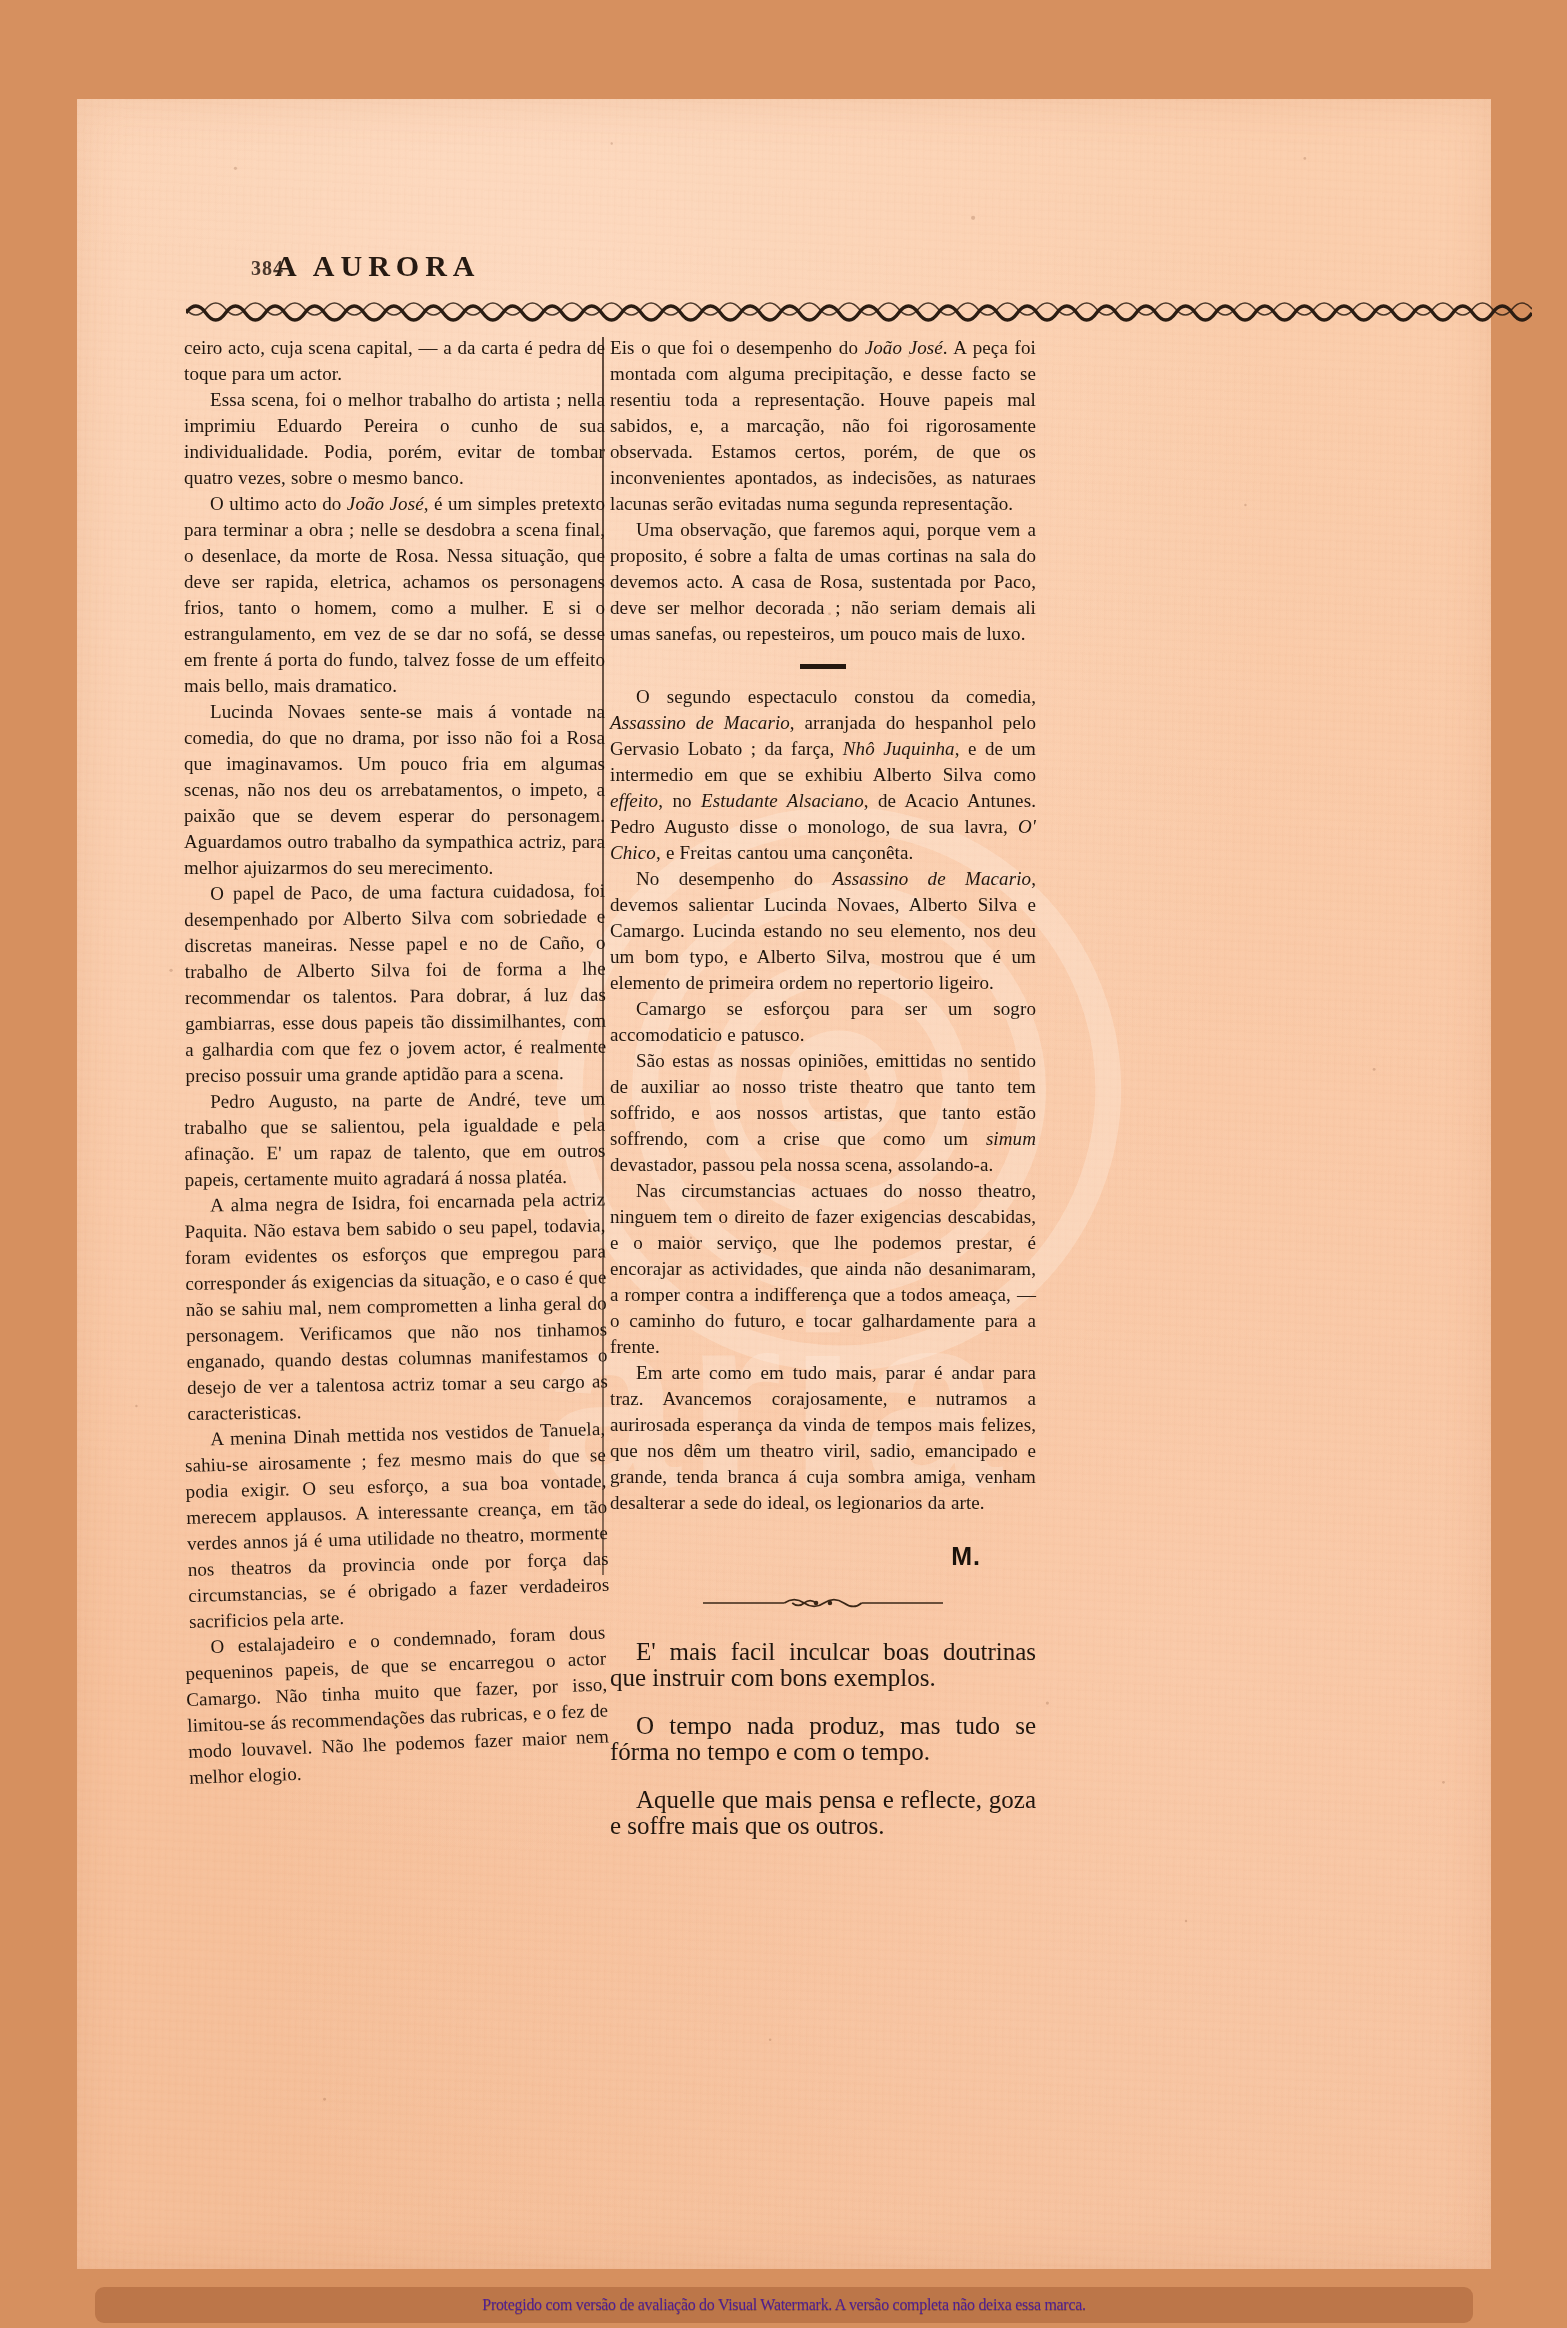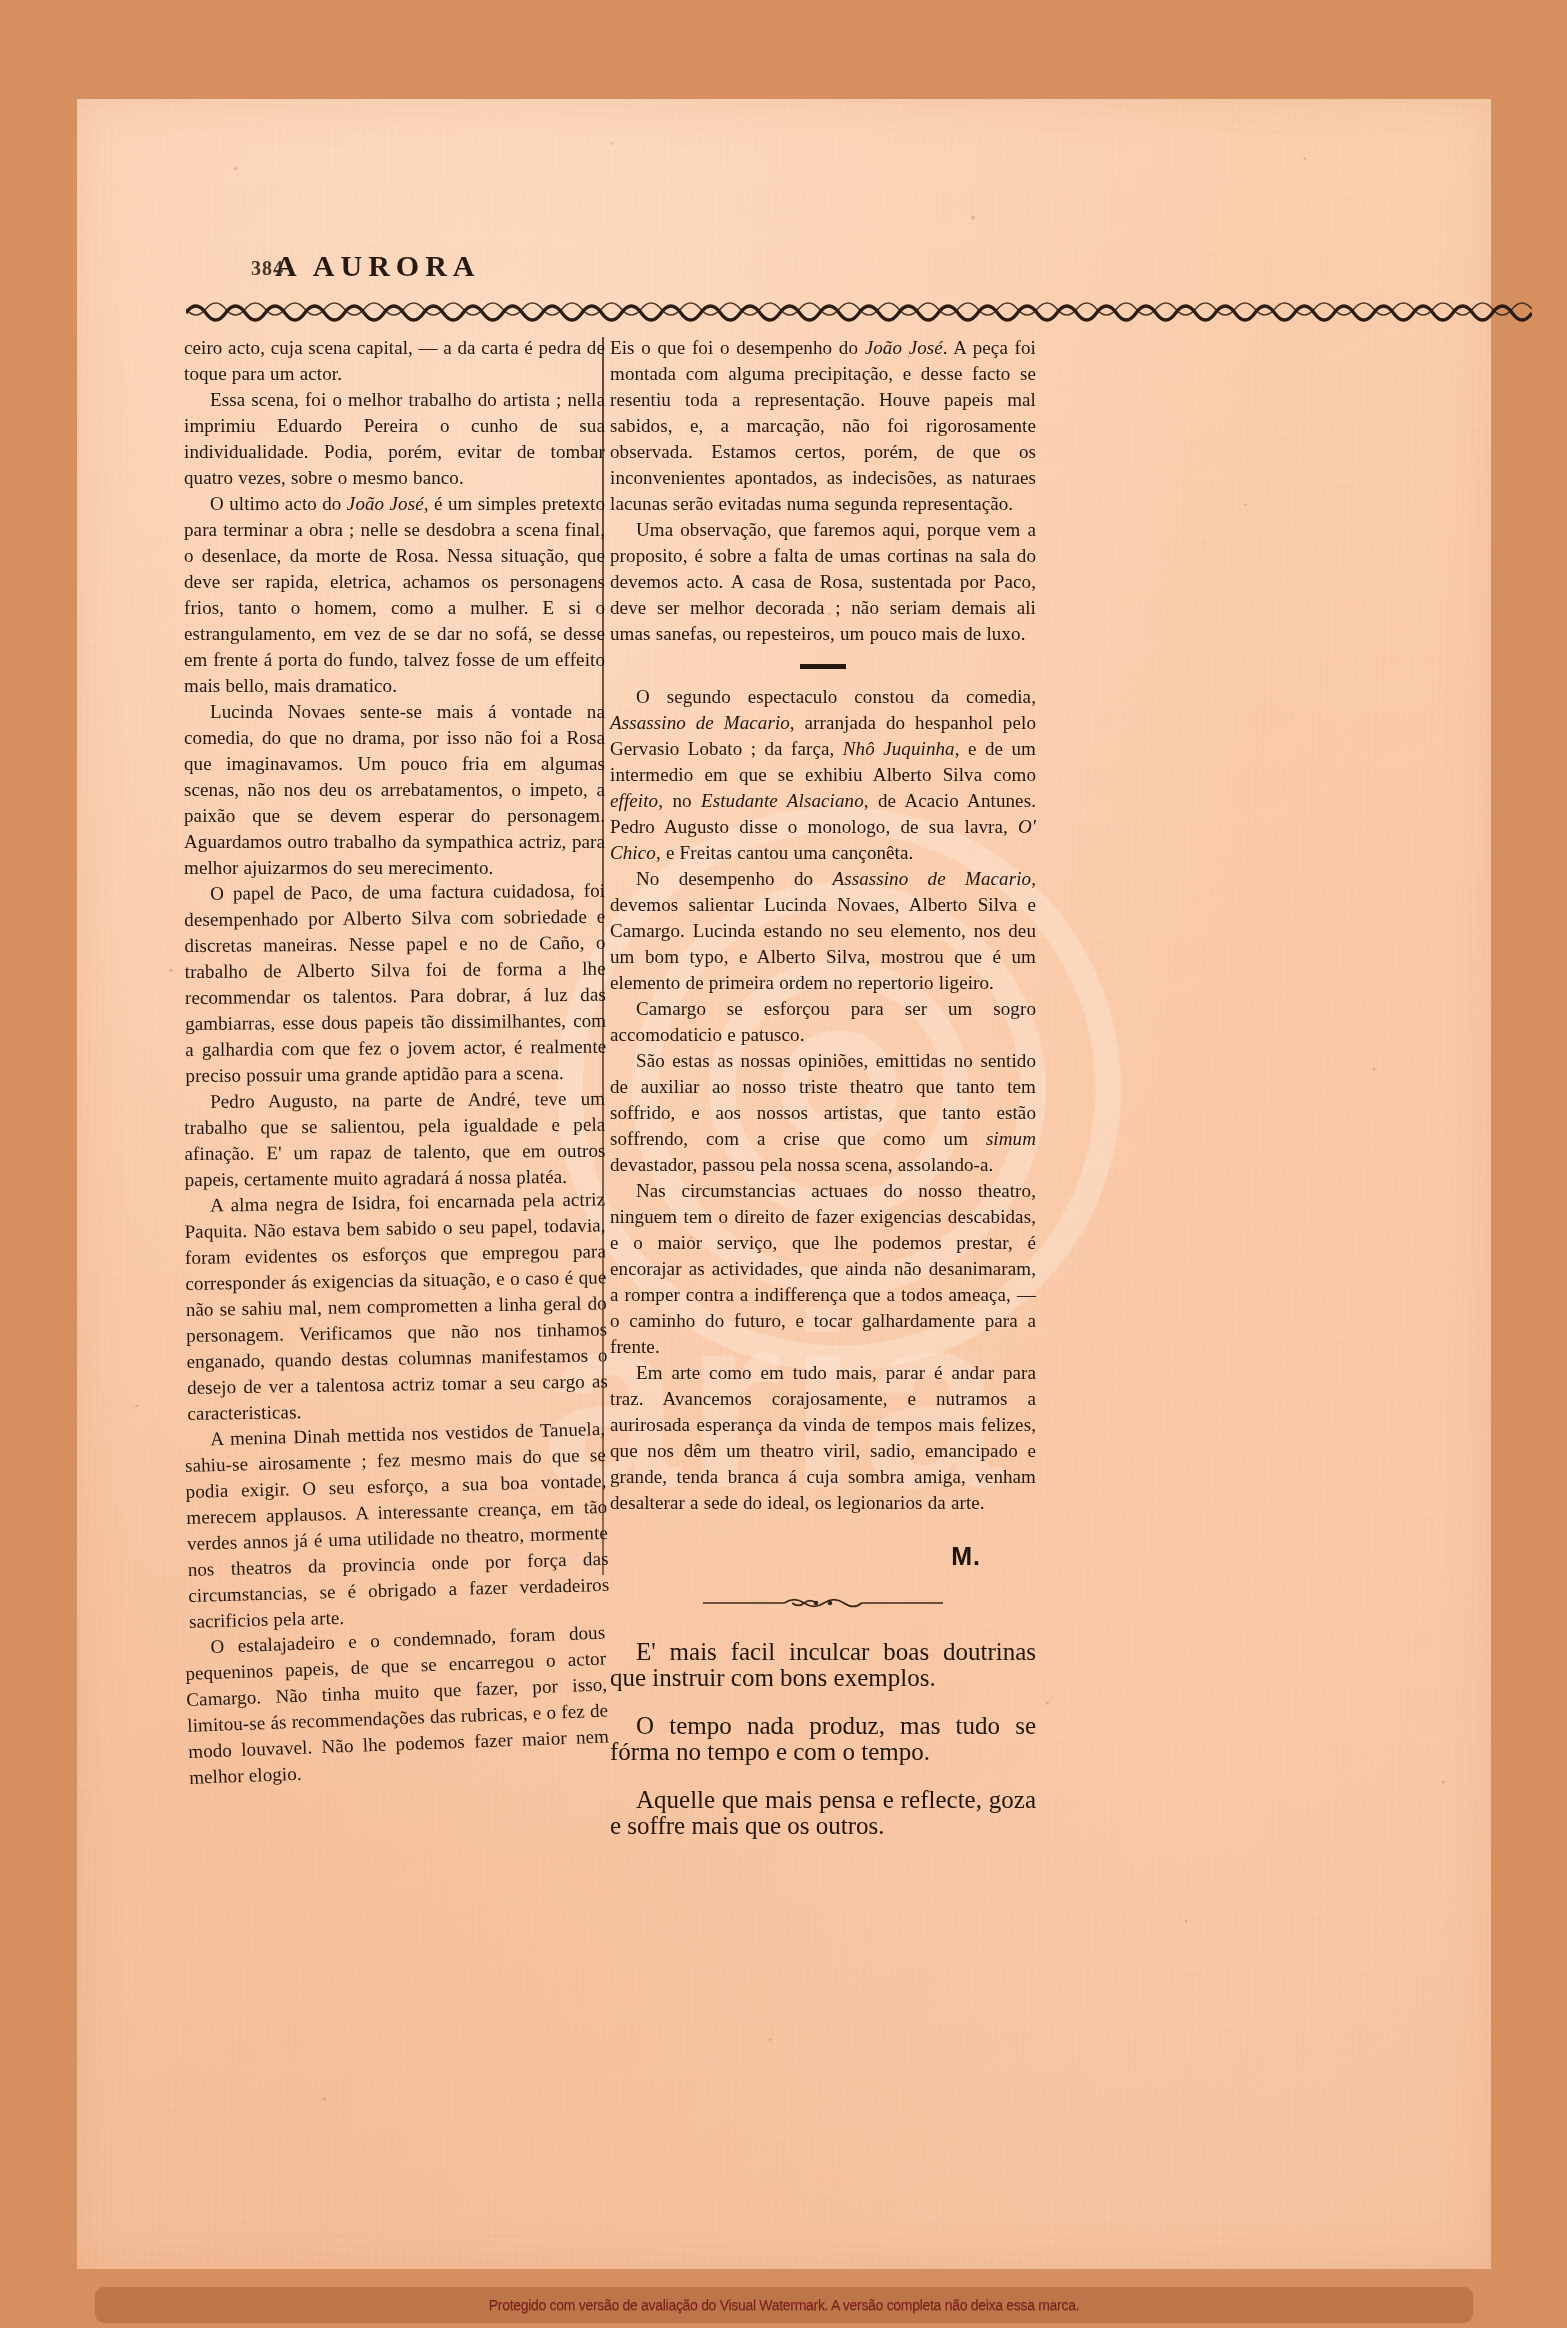--- a/index.html
+++ b/index.html
@@ -203,23 +203,23 @@
     bottom: 6px;
     width: 1378px;
     height: 36px;
     border-radius: 9px;
     background: rgba(168,96,54,0.55);
     display: flex;
     align-items: center;
     justify-content: center;
   }
   #eval-bar span {
-    font-family: Liberation Sans, sans-serif;
-    font-size: 14px;
-    color: #7f1d1d;
+    font-family: Liberation Serif, serif;
+    font-size: 16px;
+    color: #4c1d95;
     letter-spacing: -0.3px;
     white-space: nowrap;
     text-shadow: 0 1px 0 rgba(90,45,20,0.35);
   }
 </style>
 </head>
 <body>
 
 <div id="page-sheet">
 

